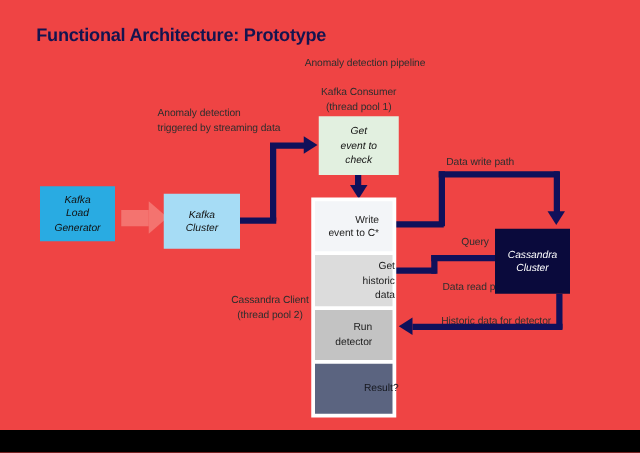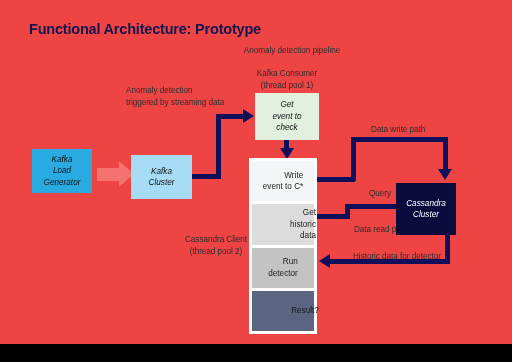--- a/index.html
+++ b/index.html
@@ -124,21 +124,21 @@
 
   <div class="caption center" style="left:232px; top:68px; width:110px;">Kafka Consumer
 (thread pool 1)</div>
 
   <div class="caption" style="left:126px; top:85px; width:130px;">Anomaly detection
 triggered by streaming data</div>
 
   <div class="caption center" style="left:166px; top:234px; width:100px;">Cassandra Client
 (thread pool 2)</div>
 
-  <div class="caption" style="left:371px; top:124px;">Data write path</div>
+  <div class="caption" style="left:357px; top:124px;">Data write path</div>
 
   <div class="caption" style="left:369px; top:188px;">Query</div>
 
   <div class="caption" style="left:354px; top:224px;">Data read path</div>
 
   <div class="caption" style="left:337px; top:251px;padding-left:16px;">Historic data for detector</div>
 
   <div class="conn" style="left:189px; top:174px; width:32px; height:5px;"></div>
   <div class="conn" style="left:216px; top:117px; width:5px; height:60px;"></div>
   <div class="conn" style="left:216px; top:114px; width:28px; height:5px;"></div>

